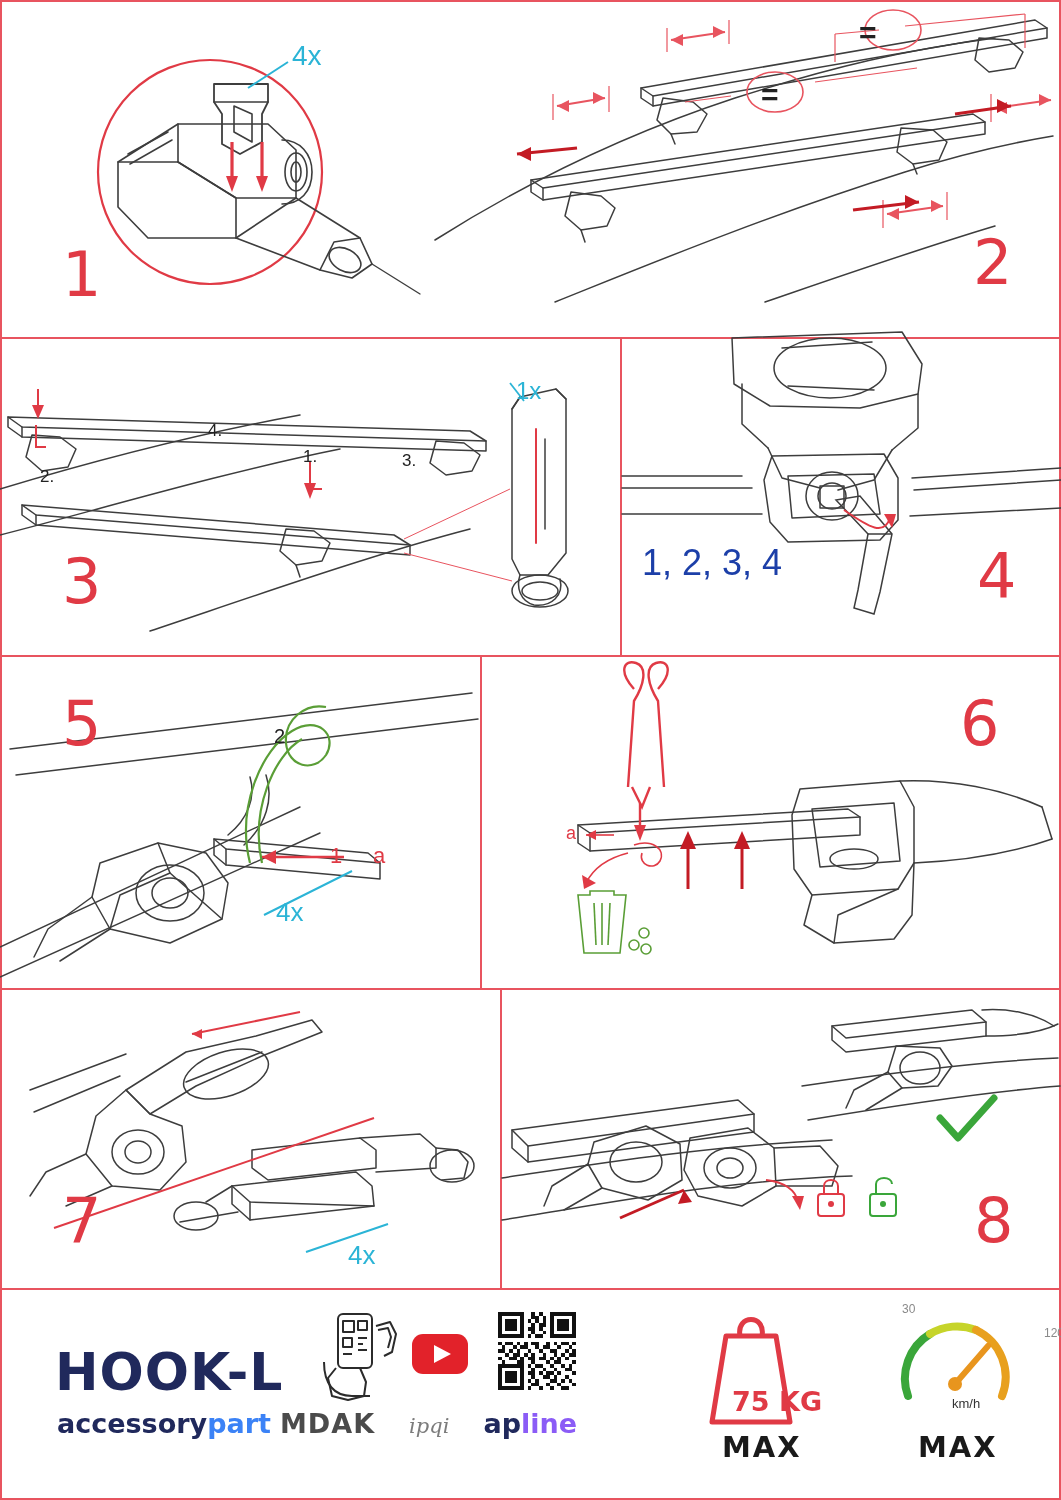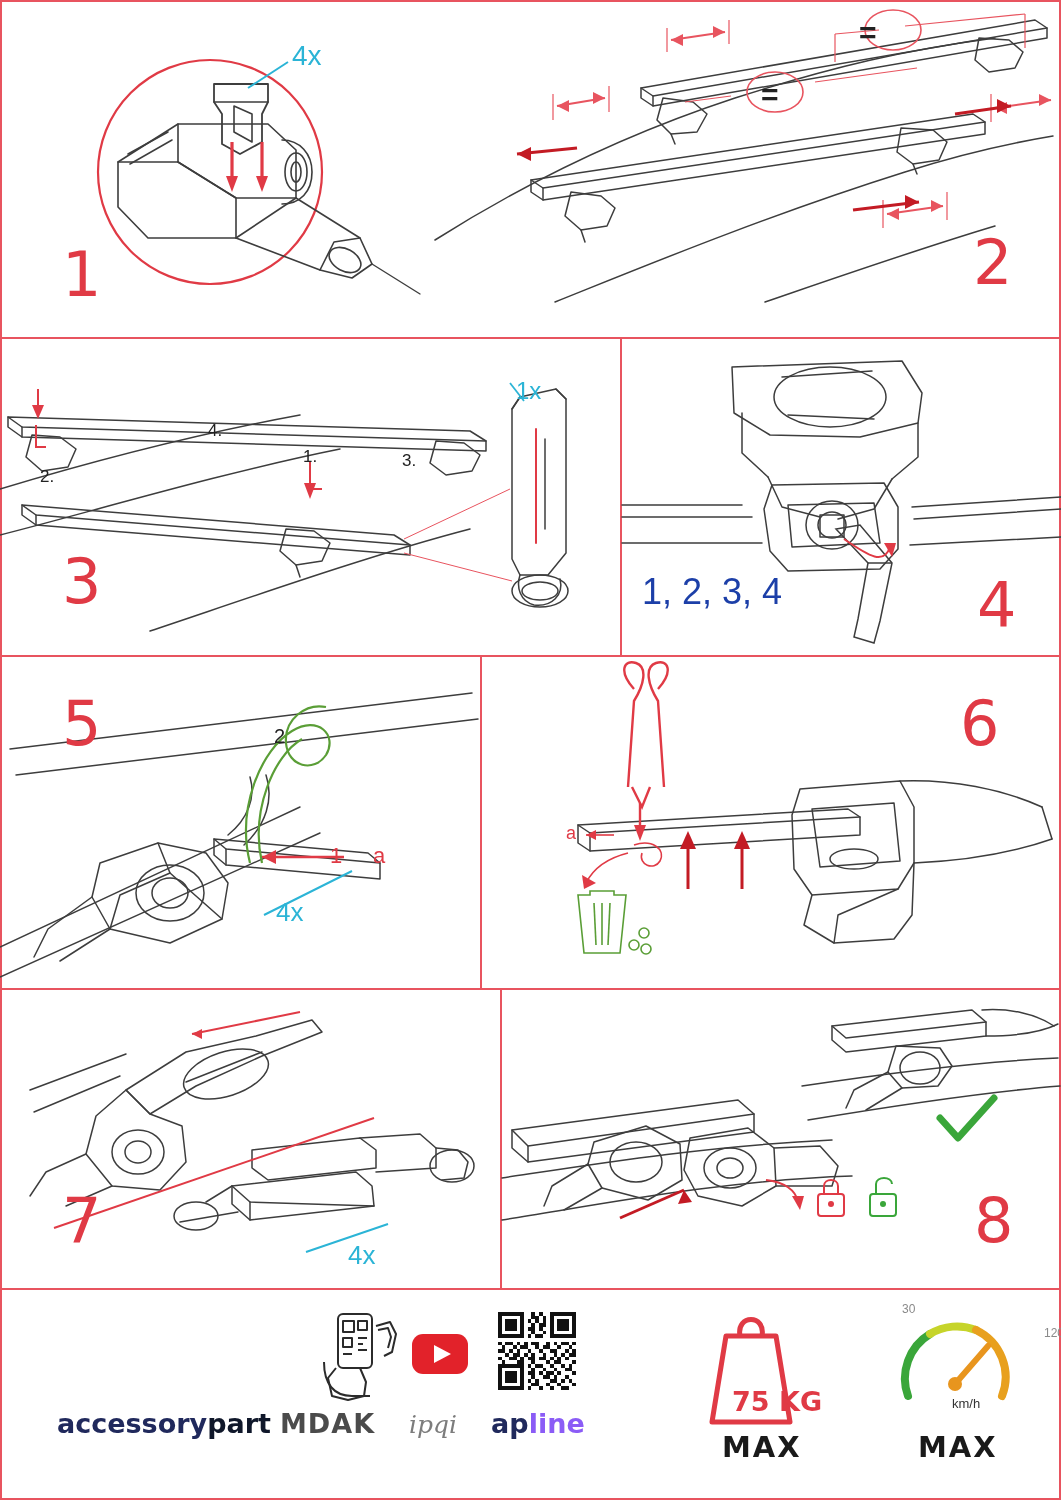--- a/index.html
+++ b/index.html
@@ -66,24 +66,24 @@
     color: #20295c;
   }
   .brand-sub {
     position: absolute;
     left: 57px; top: 118px;
     font-family: "DejaVu Sans", sans-serif;
     font-size: 27px;
     font-weight: 700;
     color: #20295c;
   }
-  .brand-sub .accent { color: #0f172a; }
+  .brand-sub .accent { color: #3b82f6; }
   .logo-row { position: absolute; left: 280px; top: 118px; display: flex; align-items: baseline; gap: 34px; }
   .logo-mdak { font-family: "DejaVu Sans", sans-serif; font-size: 27px; font-weight: 700; color: #4b4b4b; letter-spacing: 1px; }
-  .logo-ipqi { font-family: "DejaVu Serif", serif; font-style: italic; font-size: 25px; color: #7c7c7c; }
+  .logo-ipqi { font-family: "DejaVu Serif", serif; font-style: italic; font-size: 21px; color: #7c7c7c; }
   .logo-apline { font-family: "DejaVu Sans", sans-serif; font-size: 27px; font-weight: 700; color: #20295c; }
   .logo-apline .accent { color: #8b5cf6; }
 
   .maxlabel {
     position: absolute;
     font-family: "DejaVu Sans", sans-serif;
     font-size: 29px;
     font-weight: 700;
     color: #1a1a1a;
     letter-spacing: 2px;
@@ -299,21 +299,21 @@
     <div class="ann dark" style="left:303px; top:108px; font-size:17px;">1.</div>
     <div class="ann dark" style="left:40px;  top:128px; font-size:17px;">2.</div>
     <div class="ann dark" style="left:402px; top:112px; font-size:17px;">3.</div>
     <div class="ann dark" style="left:208px; top:82px;  font-size:17px;">4.</div>
     <div class="ann cyan" style="left:516px; top:38px;  font-size:24px;">1x</div>
     <div class="stepnum" style="left:62px; top:212px;">3</div>
   </div>
 
   <div class="vrule" style="left:620px; top:339px; height:316px;"></div>
 
-  <div class="panel" style="left:622px; top:357px; width:362px; height:316px;">
+  <div class="panel" style="left:622px; top:328px; width:362px; height:316px;">
     <svg width="439" height="316" viewBox="0 0 439 316">
       <g fill="none" stroke="#3d3d3d" stroke-width="1.5" stroke-linejoin="round" stroke-linecap="round">
 
         <path d="M110 10 L280 4 L300 36 L296 66 L238 80 L148 78 L112 56 Z"></path>
         <ellipse cx="208" cy="40" rx="56" ry="30"></ellipse>
         <path d="M160 20 L250 14"></path>
         <path d="M166 58 L252 62"></path>
         <path d="M120 56 L120 96 L146 120"></path>
         <path d="M296 66 L296 100 L270 122"></path>
 
@@ -555,20 +555,21 @@
 
       <g stroke="#3aa63a" stroke-width="7" fill="none" stroke-linecap="round" stroke-linejoin="round">
         <path d="M438 128 L456 148 L492 108"></path>
       </g>
     </svg>
     <div class="stepnum" style="left:472px; top:200px;">8</div>
   </div>
 
   <div id="footer">
 
+    <div class="brand-title">HOOK-L</div>
     <div class="brand-sub">
       <span>accessory</span><span class="accent">part</span>
     </div>
 
     <div class="logo-row">
       <span class="logo-mdak">MDAK</span>
       <span class="logo-ipqi">ipqi</span>
       <span class="logo-apline"><span>ap</span><span class="accent">line</span></span>
     </div>
 

